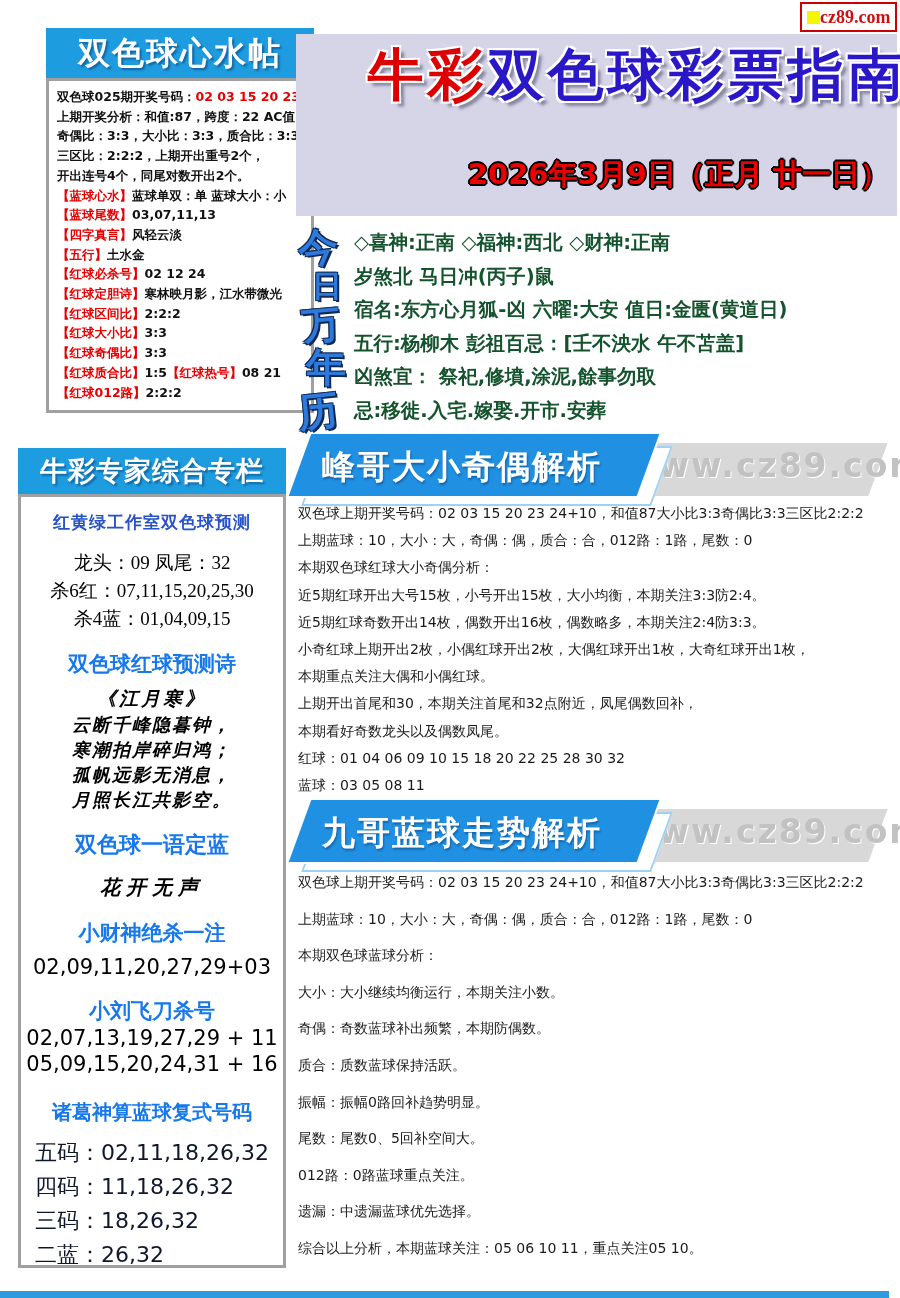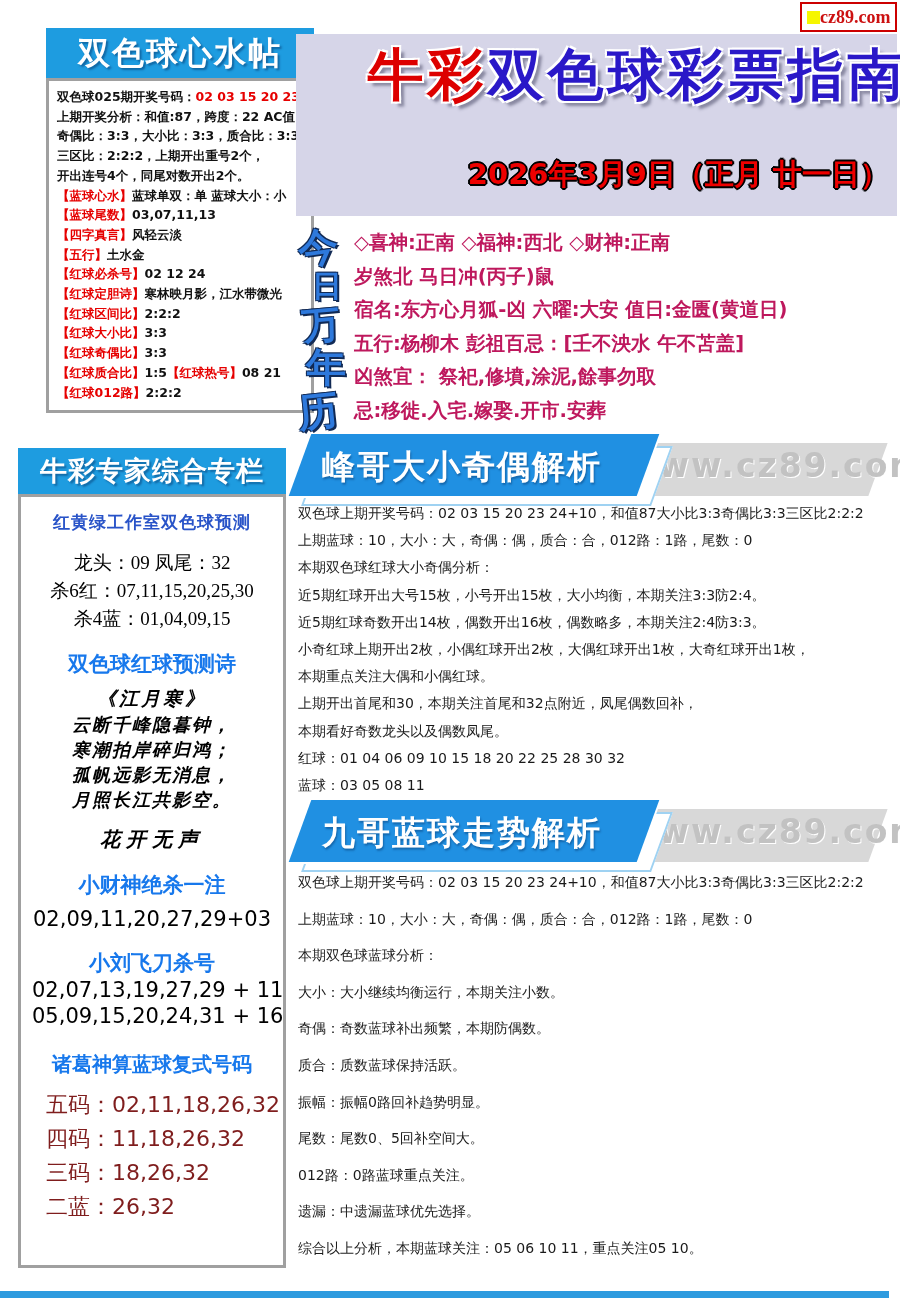--- a/index.html
+++ b/index.html
@@ -18,35 +18,35 @@
   #panel1 .p-header{height:50px;line-height:50px;font-size:32px;letter-spacing:2px;}
   #panel2 .p-header{height:46px;line-height:46px;font-size:27px;letter-spacing:1px;}
   .p-box{
     background:#fff;border:3px solid #a0a0a0;padding:6px 8px 8px 8px;
   }
   #panel1 .p-box{font-size:12.5px;font-weight:bold;line-height:19.7px;color:#111;}
   .run-line{white-space:nowrap;}
   .c-r{color:#e60000;}
   .c-k{color:#111;}
   
-  #panel2 .p-box{height:756px;padding:6px 11px;text-align:center;overflow:hidden;}
+  #panel2 .p-box{height:756px;padding:6px 0;text-align:center;overflow:hidden;}
   .studio-heading{margin-top:8px;font-size:17px;font-weight:bold;color:#2853c8;letter-spacing:1px;}
   .serif-line{font-family:"Liberation Serif","DejaVu Serif",serif;font-size:19px;color:#000;margin-top:2px;white-space:nowrap;}
   .serif-line.first{margin-top:16px;}
   .blue-heading{color:#1778ec;font-weight:bold;}
   .h21{font-size:21px;margin-top:18px;}
   .h22{font-size:22px;margin-top:18px;}
   .h20{font-size:20px;margin-top:22px;}
   .poem-title{margin-top:8px;font-family:"DejaVu Serif",serif;font-style:italic;font-weight:bold;font-size:19px;color:#000;letter-spacing:3px;}
   .poem-line{font-family:"DejaVu Serif",serif;font-style:italic;font-weight:bold;font-size:18px;line-height:25px;color:#000;letter-spacing:2px;}
   .calli{margin-top:14px;font-family:"DejaVu Serif",serif;font-style:italic;font-weight:bold;font-size:20px;letter-spacing:6px;color:#000;}
   .num-line{font-size:21px;color:#000;margin-top:8px;white-space:nowrap;}
   .num-list .line{font-size:21px;line-height:26px;color:#000;white-space:nowrap;}
   .zhuge-list{text-align:left;padding-left:14px;margin-top:10px;}
-  .zhuge-list .line{font-size:22px;line-height:34px;color:#7f1d1d;white-space:nowrap;}
+  .zhuge-list .line{font-size:22px;line-height:34px;color:#0f172a;white-space:nowrap;}
   
   #badge{
     position:absolute;left:800px;top:2px;height:24px;background:#fff;
     border:2px solid #cc0000;display:flex;align-items:center;padding:1px 5px;
   }
   .badge-square{width:13px;height:13px;background:#f6f600;display:inline-block;}
   .badge-text{font-family:"Liberation Serif","DejaVu Serif",serif;font-size:18px;color:#cc1111;font-weight:bold;}
   #hero{position:absolute;left:296px;top:34px;width:601px;height:182px;background:#d6d5e8;}
   .main-title{
     position:absolute;top:4px;left:0;width:100%;text-align:center;
@@ -62,21 +62,21 @@
     text-shadow:-1px -1px 0 #fff,1px -1px 0 #fff,-1px 1px 0 #fff,1px 1px 0 #fff;white-space:nowrap;
   }
   .hero-date{
     position:absolute;top:121px;right:8px;font-size:29px;font-weight:bold;color:#ee0000;white-space:nowrap;
     text-shadow:-2px 0 #000,2px 0 #000,0 -2px #000,0 2px #000,-1px -1px #000,1px 1px #000,1px -1px #000,-1px 1px #000;
   }
   
   #calendar{position:absolute;left:296px;top:218px;width:601px;height:214px;}
   .vchar{position:absolute;font-weight:bold;color:#2E79DC;
     text-shadow:-1px -1px 0 #112a55,1px -1px 0 #112a55,-1px 1px 0 #112a55,2px 2px 0 #112a55;}
-  .cal-lines{position:absolute;left:58px;top:8px;width:543px;font-size:19.5px;font-weight:bold;color:#be185d;}
+  .cal-lines{position:absolute;left:58px;top:8px;width:543px;font-size:19.5px;font-weight:bold;color:#14532d;}
   .cal-lines .line{line-height:33.5px;white-space:nowrap;}
   
   .banner{position:absolute;left:296px;width:601px;height:70px;}
   #banner1{top:434px;}
   #banner2{top:800px;}
   .b-gray{position:absolute;left:62px;top:9px;width:520px;height:53px;background:#d8d8d8;transform:skewX(-20deg);}
   .b-watermark{position:absolute;left:330px;top:12px;width:250px;text-align:center;color:#c2c2c2;
     font-size:33px;font-weight:bold;letter-spacing:2px;text-shadow:1px 1px 0 #fff;white-space:nowrap;}
   .b-echo{position:absolute;left:16px;top:12px;width:346px;height:56px;border:2px solid #9fd2f2;background:#fff;transform:skewX(-20deg);}
   .b-blue{position:absolute;left:4px;top:0;width:348px;height:62px;background:#2090E2;transform:skewX(-20deg);box-shadow:2px 2px 0 #ffffff;}
@@ -123,20 +123,21 @@
     <div class="serif-line">杀6红：07,11,15,20,25,30</div>
     <div class="serif-line">杀4蓝：01,04,09,15</div>
     <div class="blue-heading h21">双色球红球预测诗</div>
     <div class="poem-title">《江月寒》</div>
     <div>
         <div class="poem-line">云断千峰隐暮钟，</div>
         <div class="poem-line">寒潮拍岸碎归鸿；</div>
         <div class="poem-line">孤帆远影无消息，</div>
         <div class="poem-line">月照长江共影空。</div>
       </div>
+    <div class="blue-heading h22">双色球一语定蓝</div>
     <div class="calli">花开无声</div>
     <div class="blue-heading h21">小财神绝杀一注</div>
     <div class="num-line">02,09,11,20,27,29+03</div>
     <div class="blue-heading h21">小刘飞刀杀号</div>
     <div class="num-list">
         <div class="line">02,07,13,19,27,29 + 11</div>
         <div class="line">05,09,15,20,24,31 + 16</div>
       </div>
     <div class="blue-heading h20">诸葛神算蓝球复式号码</div>
     <div class="zhuge-list">

